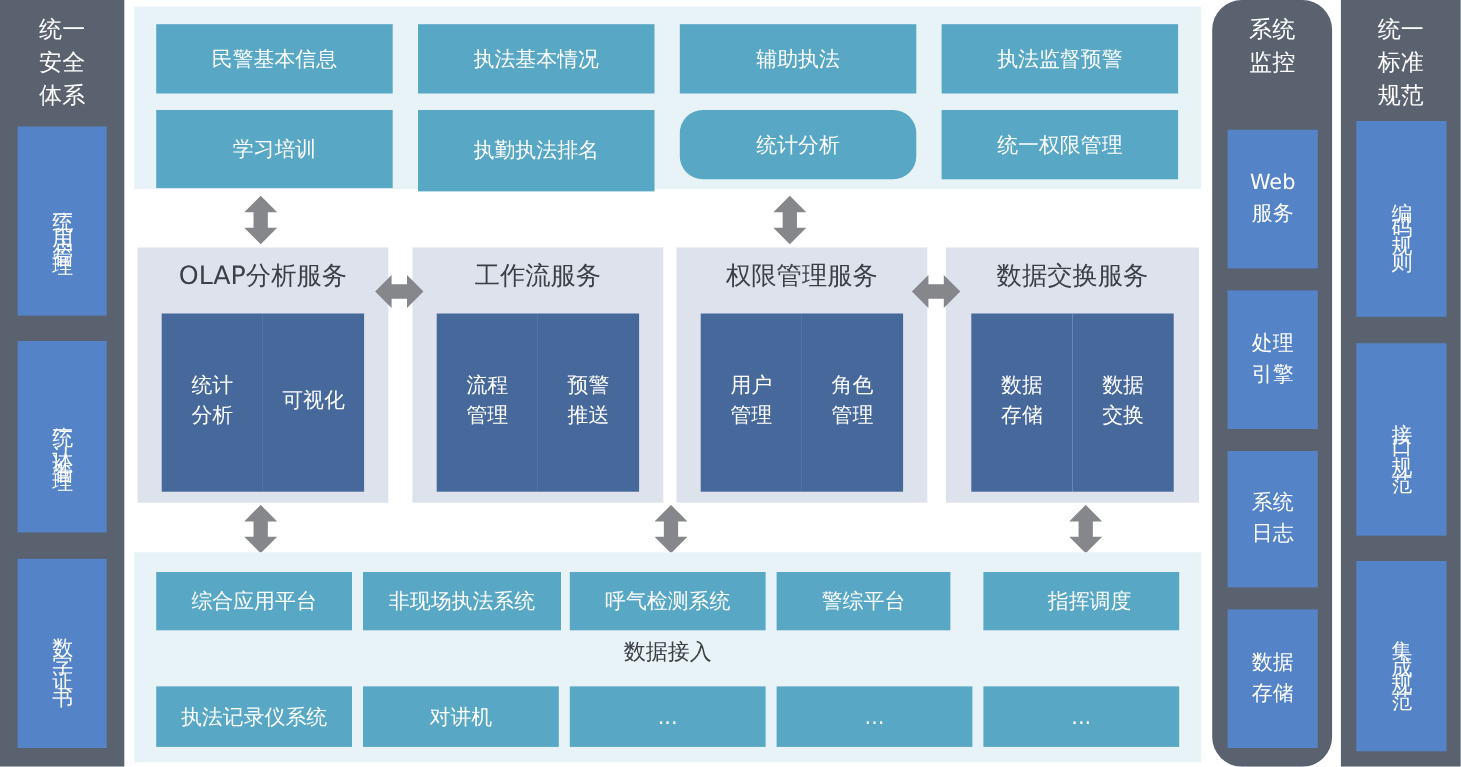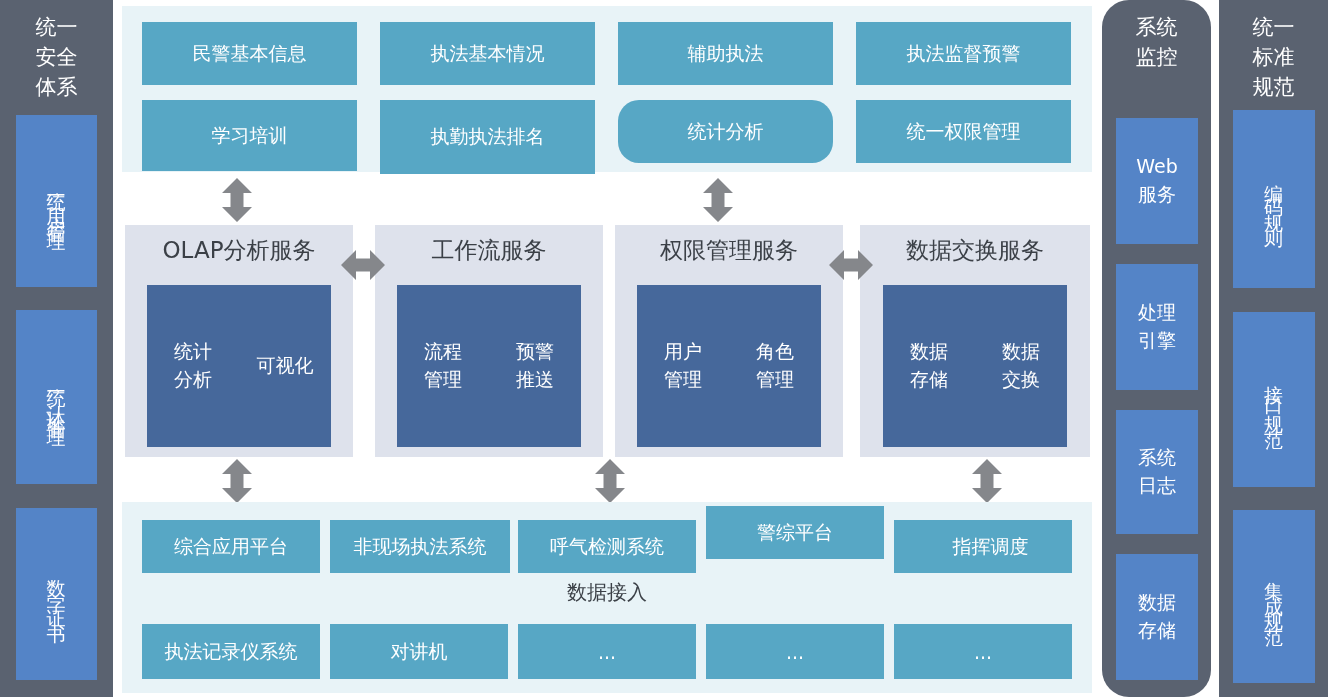--- a/index.html
+++ b/index.html
@@ -76,20 +76,21 @@
     font-size: 23px;
     font-weight: 500;
     text-align: center;
     margin-top: 10px;
   }
   .mid-boxes {
     position: absolute;
     top: 60px; left: 0; right: 0;
     display: flex;
     justify-content: center;
+    font-family: Liberation Mono, monospace;
   }
   .darkbox {
     width: 92px;
     height: 162px;
     background: #46689b;
     display: flex;
     align-items: center;
     justify-content: center;
   }
 
@@ -241,21 +242,21 @@
   <span class="arrow" style="left:972px; top:459px;">
     <svg width="30" height="44" viewBox="0 0 30 44">
         <path fill="#85878b" d="M15 0 L30 15 L21.5 15 L21.5 29 L30 29 L15 44 L0 29 L8.5 29 L8.5 15 L0 15 Z"></path>
       </svg>
   </span>
 
   <div class="lightpanel" style="left:122px; top:502px; width:970px; height:191px;">
     <div class="tealbtn" style="left:20px;  top:18px; width:178px; height:53px;">综合应用平台</div>
     <div class="tealbtn" style="left:208px; top:18px; width:180px; height:53px;">非现场执法系统</div>
     <div class="tealbtn" style="left:396px; top:18px; width:178px; height:53px;">呼气检测系统</div>
-    <div class="tealbtn" style="left:584px; top:4px; width:178px; height:53px;font-family:Liberation Mono, monospace;">警综平台</div>
+    <div class="tealbtn" style="left:584px; top:18px; width:158px; height:53px;font-family:Liberation Mono, monospace;">警综平台</div>
     <div class="tealbtn" style="left:772px; top:18px; width:178px; height:53px;padding-left:15px;">指挥调度</div>
 
     <div class="data-label">数据接入</div>
 
     <div class="tealbtn" style="left:20px;  top:122px; width:178px; height:55px;">执法记录仪系统</div>
     <div class="tealbtn" style="left:208px; top:122px; width:178px; height:55px;">对讲机</div>
     <div class="tealbtn" style="left:396px; top:122px; width:178px; height:55px;">...</div>
     <div class="tealbtn" style="left:584px; top:122px; width:178px; height:55px;">...</div>
     <div class="tealbtn" style="left:772px; top:122px; width:178px; height:55px;">...</div>
   </div>

